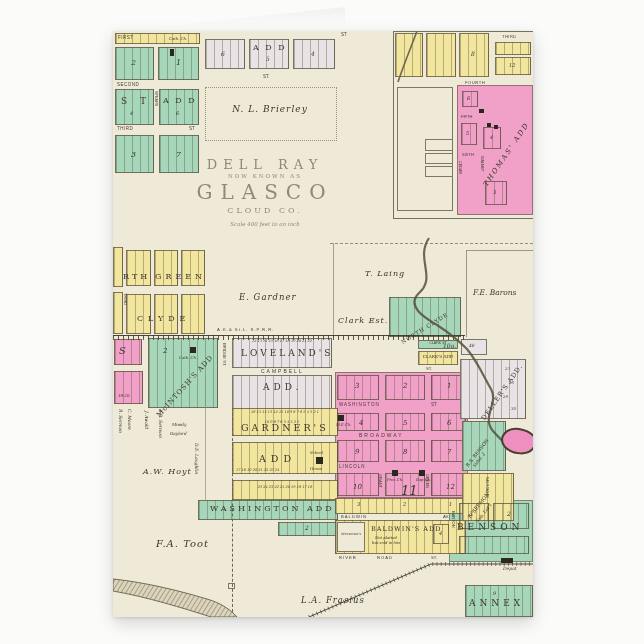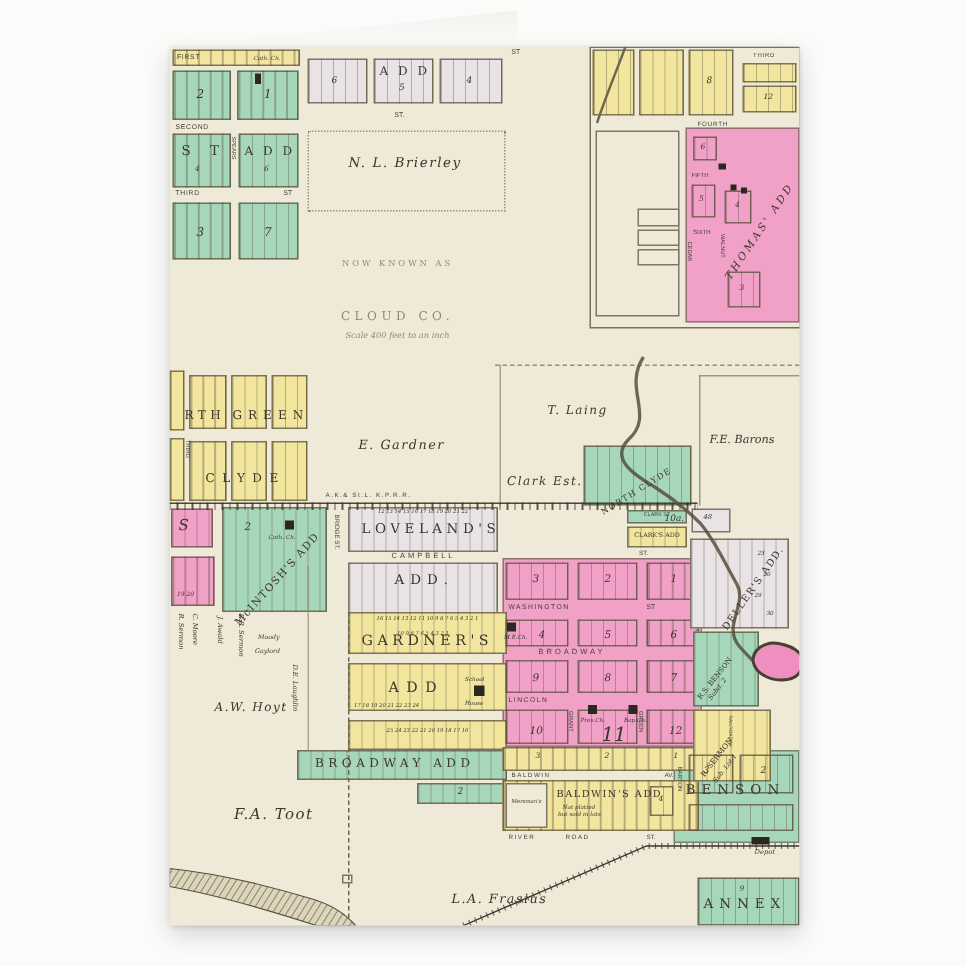--- a/index.html
+++ b/index.html
@@ -64,21 +64,23 @@
     <div class="b lv lots" style="left:136px;top:8px;width:40px;height:30px"></div>
     <div class="lbl" style="left:140px;top:13px;font-size:8px;letter-spacing:2px">A D D</div>
     <div class="lbl it" style="left:153px;top:25px;font-size:6px">5</div>
     <div class="b lv lots" style="left:180px;top:8px;width:42px;height:30px"></div>
     <div class="lbl it" style="left:198px;top:20px;font-size:6px">4</div>
     <div class="lbl sans" style="left:150px;top:44px;font-size:4.5px">ST.</div>
 
     <div class="ln" style="left:92px;top:56px;width:130px;height:52px;border:1px dotted #9a927c"></div>
     <div class="lbl it ctr" style="left:92px;top:74px;width:130px;font-size:9px;letter-spacing:1px">N. L. Brierley</div>
 
+    <div class="lbl fade ctr" style="left:62px;top:127px;width:180px;font-size:13px;letter-spacing:6px">DELL RAY</div>
     <div class="lbl fade ctr" style="left:62px;top:143px;width:180px;font-size:5.5px;letter-spacing:2px">NOW KNOWN AS</div>
+    <div class="lbl fade ctr" style="left:62px;top:151px;width:180px;font-size:20px;letter-spacing:8px">GLASCO</div>
     <div class="lbl fade ctr" style="left:62px;top:176px;width:180px;font-size:8px;letter-spacing:3px">CLOUD CO.</div>
     <div class="lbl fade it ctr" style="left:62px;top:191px;width:180px;font-size:5.5px">Scale 400 feet to an inch</div>
 
     <div class="ln" style="left:280px;top:0;width:139px;height:186px;border:1px solid rgba(88,80,60,.8)"></div>
     <div class="b y lots" style="left:282px;top:2px;width:28px;height:44px"></div>
     <div class="b y lots" style="left:313px;top:2px;width:30px;height:44px"></div>
     <div class="b y lots" style="left:346px;top:2px;width:30px;height:44px"></div>
     <div class="lbl it" style="left:358px;top:20px;font-size:6px">8</div>
     <div class="lbl sans" style="left:389px;top:4px;font-size:4px;letter-spacing:.5px">THIRD</div>
     <div class="b y lots" style="left:382px;top:11px;width:36px;height:13px"></div>
@@ -176,21 +178,21 @@
     <div class="b y lots" style="left:119px;top:411px;width:106px;height:32px"></div>
     <div class="lbl" style="left:146px;top:423px;font-size:9.5px;letter-spacing:5px">ADD</div>
     <div class="lbl it" style="left:197px;top:420px;font-size:3.8px">School</div>
     <div class="sq" style="left:203px;top:426px;width:7px;height:7px"></div>
     <div class="lbl it" style="left:197px;top:436px;font-size:3.8px">House</div>
     <div class="lbl it" style="left:123px;top:438px;font-size:3.5px">17 18 19 20 21 22 23 24</div>
     <div class="b y lots" style="left:119px;top:449px;width:106px;height:20px"></div>
     <div class="lbl it ctr" style="left:120px;top:455px;width:104px;font-size:3.5px">25 24 23 22 21 20 19 18 17 16</div>
 
     <div class="b g lots" style="left:85px;top:469px;width:140px;height:20px"></div>
-    <div class="lbl" style="left:97px;top:474px;font-size:8px;letter-spacing:3px">BROADWAY ADD</div>
+    <div class="lbl" style="left:97px;top:474px;font-size:8px;letter-spacing:3px">WASHINGTON ADD</div>
     <div class="b g lots" style="left:165px;top:491px;width:60px;height:14px"></div>
     <div class="lbl it" style="left:192px;top:494px;font-size:6px">2</div>
 
     <div class="fill p" style="left:222px;top:341px;width:133px;height:126px;border:1px solid rgba(88,80,60,.6)"></div>
     <div class="lbl sans" style="left:313px;top:336px;font-size:4.2px">ST.</div>
     <div class="b lots" style="left:224px;top:344px;width:42px;height:25px"></div>
     <div class="lbl it" style="left:242px;top:352px;font-size:7px">3</div>
     <div class="b lots" style="left:272px;top:344px;width:40px;height:25px"></div>
     <div class="lbl it" style="left:290px;top:352px;font-size:7px">2</div>
     <div class="b lots" style="left:318px;top:344px;width:35px;height:25px"></div>

